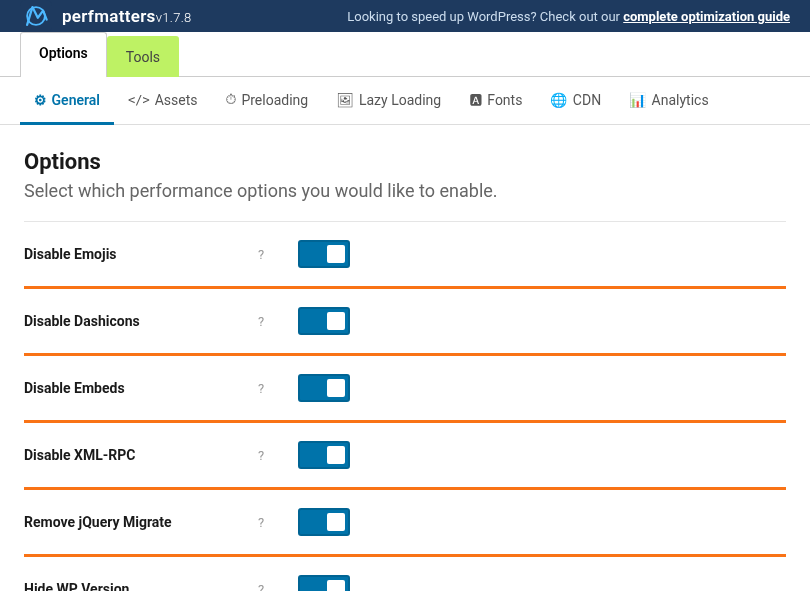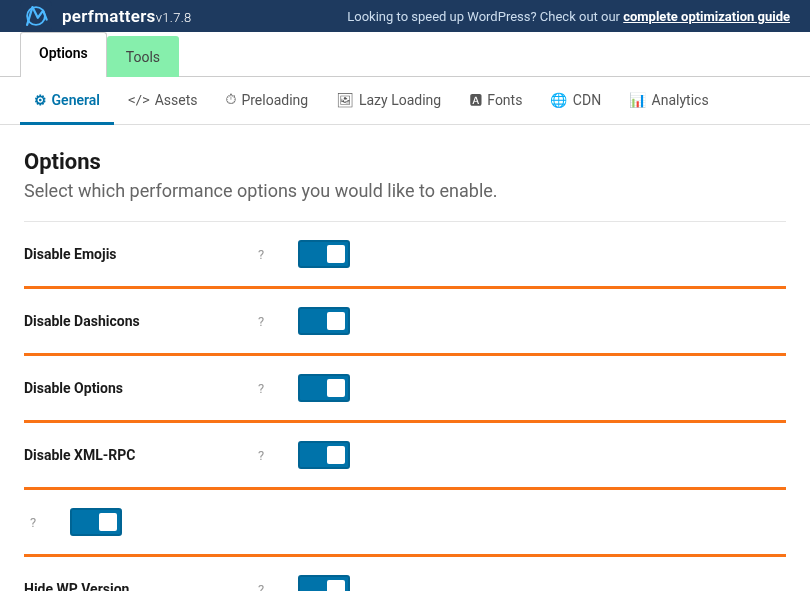--- a/index.html
+++ b/index.html
@@ -55,21 +55,21 @@
       padding: 0 20px;
       gap: 0;
     }
     .main-tab {
       padding: 12px 18px;
       font-size: 14px;
       cursor: pointer;
       border: 1px solid transparent;
       border-bottom: none;
       margin-bottom: -1px;
-      background: #86efac;
+      background: #bef264;
       color: #444;
       border-radius: 3px 3px 0 0;
     }
     .main-tab.active {
       background: #fff;
       border-color: #ccc;
       border-bottom-color: #fff;
       color: #000;
       font-weight: 600;
     }
@@ -260,40 +260,41 @@
         <span class="setting-label">Disable Dashicons</span>
         <span class="setting-help">?</span>
         <div class="toggle-switch">
           <div class="track">
               <div class="knob"></div>
             </div>
         </div>
       </div>
 
       <div class="setting-row">
-        <span class="setting-label">Disable Options</span>
+        <span class="setting-label">Disable Embeds</span>
         <span class="setting-help">?</span>
         <div class="toggle-switch">
           <div class="track">
               <div class="knob"></div>
             </div>
         </div>
       </div>
 
       <div class="setting-row">
         <span class="setting-label">Disable XML-RPC</span>
         <span class="setting-help">?</span>
         <div class="toggle-switch">
           <div class="track">
               <div class="knob"></div>
             </div>
         </div>
       </div>
 
       <div class="setting-row">
+        <span class="setting-label">Remove jQuery Migrate</span>
         <span class="setting-help">?</span>
         <div class="toggle-switch">
           <div class="track">
               <div class="knob"></div>
             </div>
         </div>
       </div>
 
       <div class="setting-row">
         <span class="setting-label">Hide WP Version</span>

